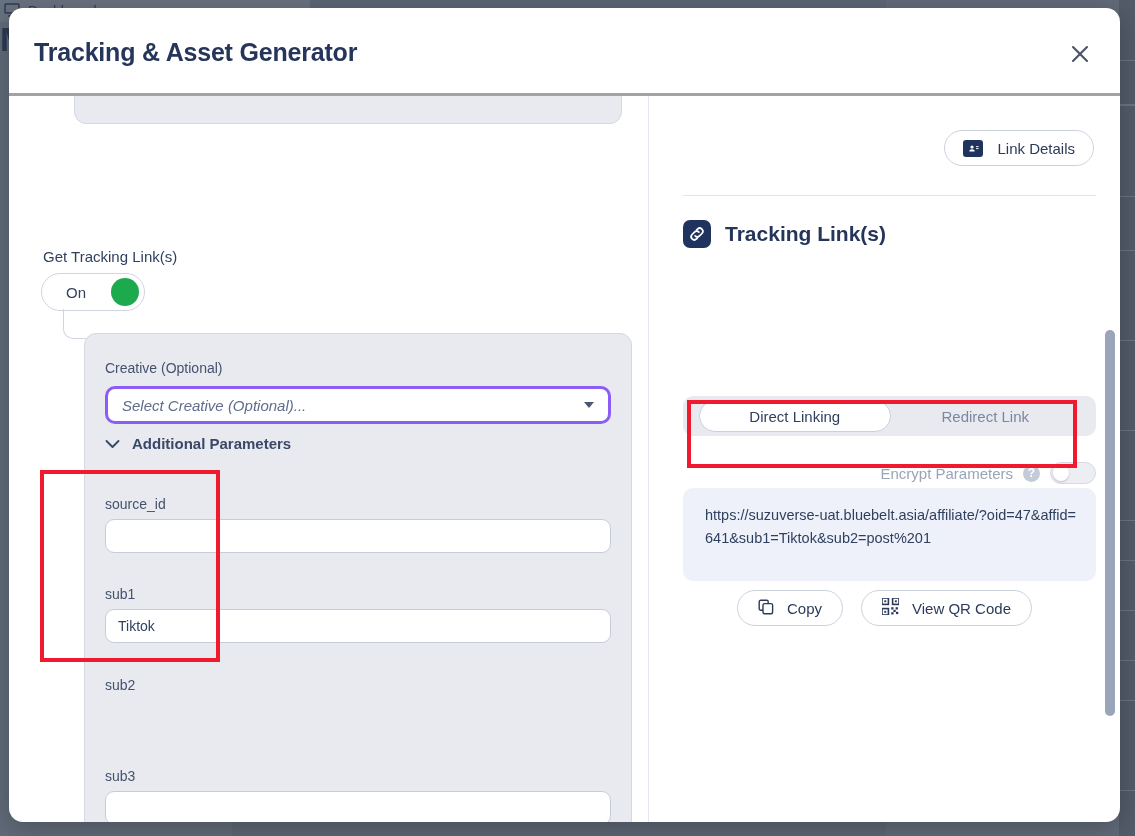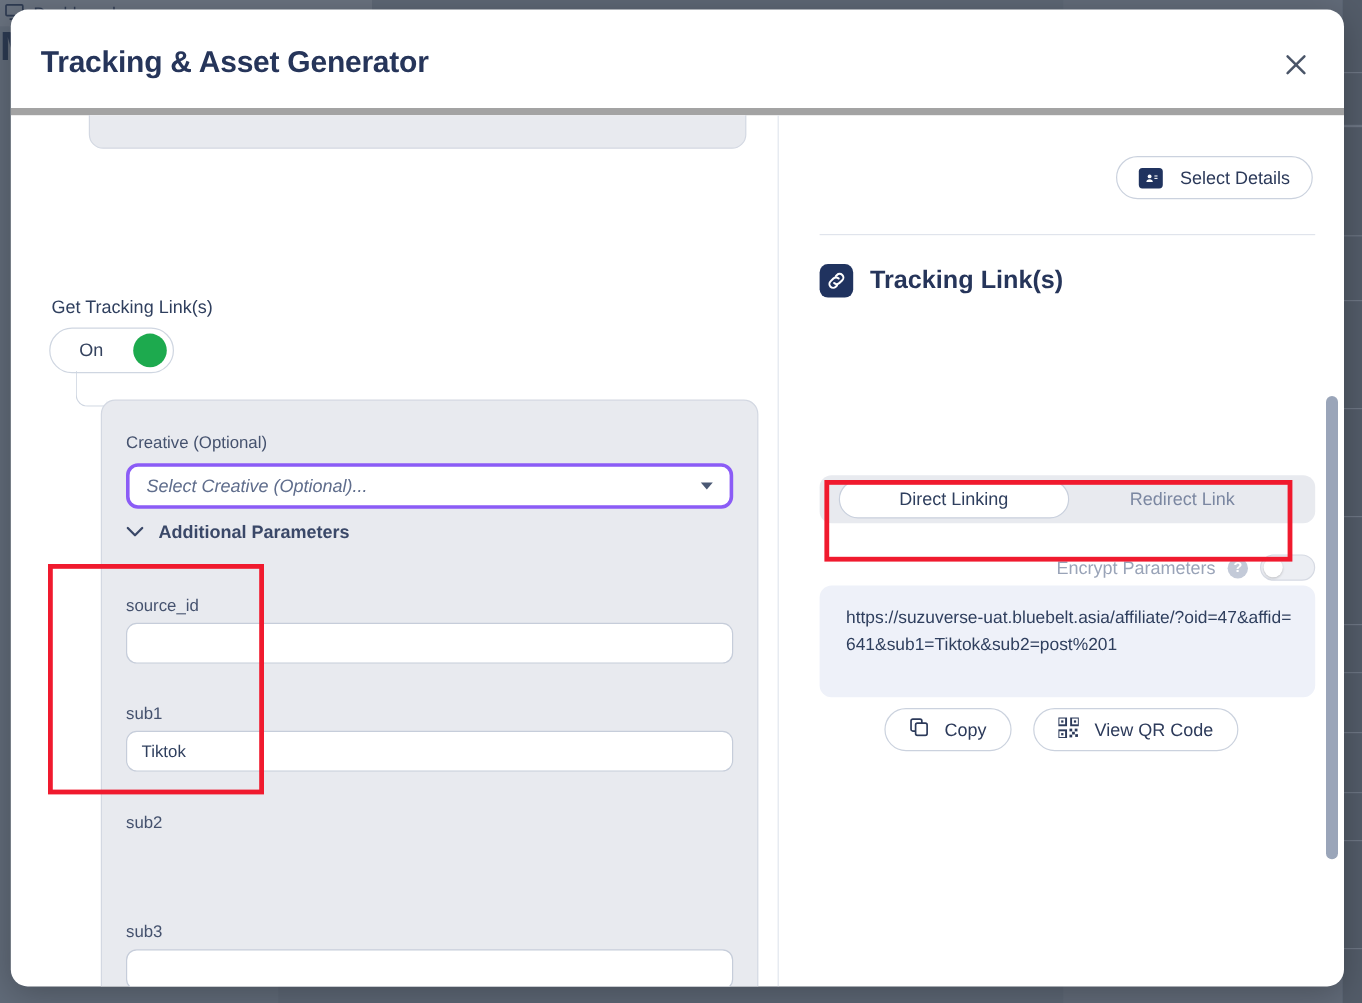--- a/index.html
+++ b/index.html
@@ -77,21 +77,21 @@
     width: 1111px; height: 814px;
     background: #ffffff;
     border-radius: 14px;
     box-shadow: 0 6px 28px rgba(0,0,0,0.25);
     overflow: hidden;
   }
 
   #modal-header {
     position: relative;
     height: 88px;
-    border-bottom: 6px solid #a3a3a3;
+    border-bottom: 3px solid #a3a3a3;
   }
   #modal-title {
     position: absolute;
     left: 25px; top: 30px;
     font-size: 25px;
     font-weight: 700;
     color: #26355a;
     letter-spacing: -0.2px;
   }
   #close-button {
@@ -560,21 +560,21 @@
       <div id="offer-details-button">
         <span class="icon-chip">
           <svg width="13" height="11" viewBox="0 0 13 11">
             <rect x="0.5" y="0.5" width="12" height="10" rx="1.3" fill="#20335f"></rect>
             <circle cx="5" cy="4" r="1.6" fill="#ffffff"></circle>
             <path d="M2.3 8.6c0-1.5 1.2-2.3 2.7-2.3s2.7 0.8 2.7 2.3z" fill="#ffffff"></path>
             <rect x="9" y="3.2" width="2.6" height="0.9" fill="#ffffff"></rect>
             <rect x="9" y="5.2" width="2.6" height="0.9" fill="#ffffff"></rect>
           </svg>
         </span>
-        <span id="offer-details-label">Select Details</span>
+        <span id="offer-details-label">Link Details</span>
       </div>
 
       <div id="right-divider"></div>
 
       <div id="tracking-links-heading">
         <span id="link-icon-chip">
           <svg width="18" height="18" viewBox="0 0 18 18">
             <path d="M7.1 10.9a3.1 3.1 0 0 0 4.4 0l2.4-2.4a3.1 3.1 0 0 0-4.4-4.4l-1 1" fill="none" stroke="#ffffff" stroke-width="1.7" stroke-linecap="round"></path>
             <path d="M10.9 7.1a3.1 3.1 0 0 0-4.4 0L4.1 9.5a3.1 3.1 0 0 0 4.4 4.4l1-1" fill="none" stroke="#ffffff" stroke-width="1.7" stroke-linecap="round"></path>
           </svg>

